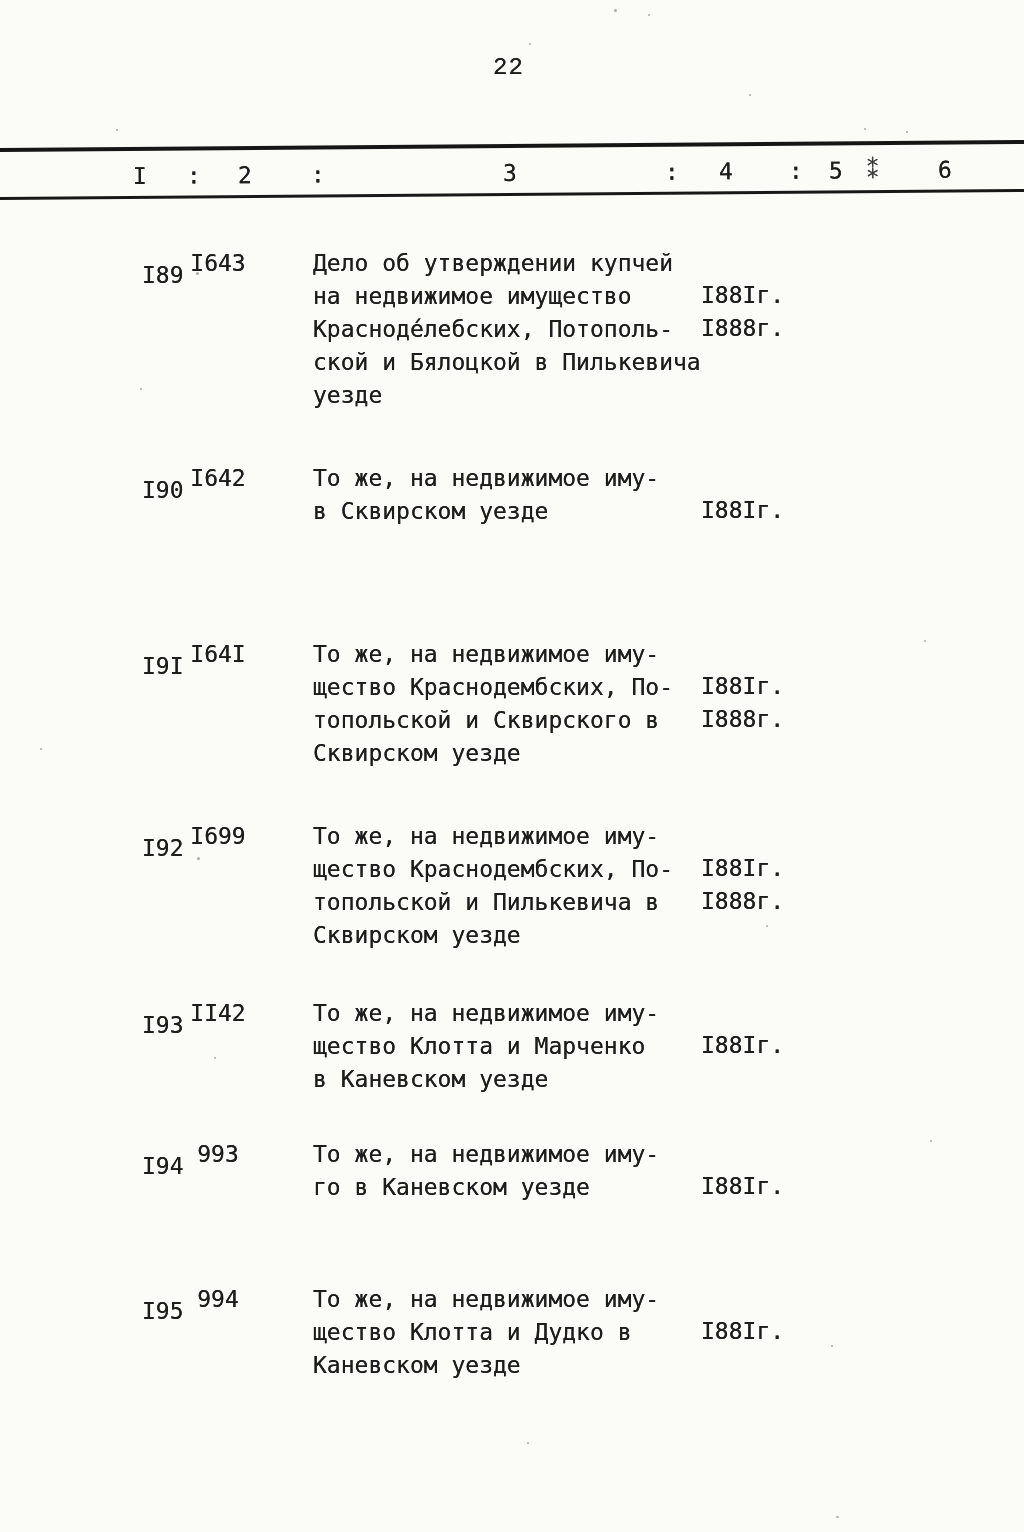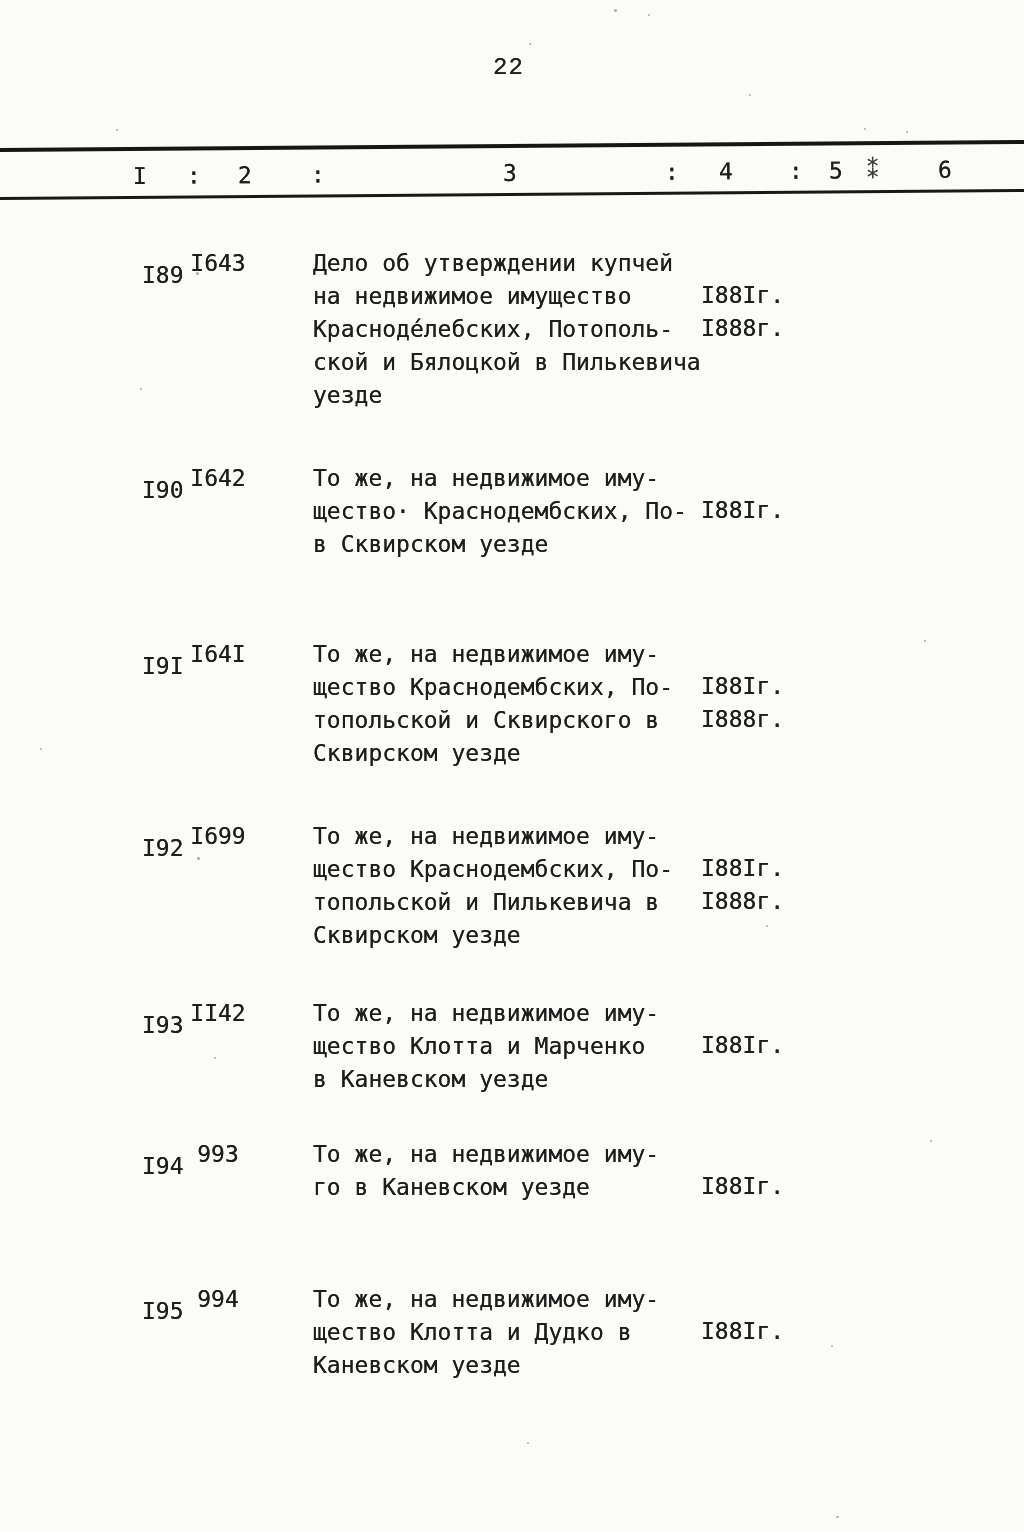--- a/index.html
+++ b/index.html
@@ -80,21 +80,20 @@
     <div>I88Iг.</div>
     <div>I888г.</div>
   </div>
 </div>
 
 <div class="row r1 ink">
   <div class="c1">I90</div>
   <div class="c2">I642</div>
   <div class="c3">
     <div>То же, на недвижимое иму-</div>
-    <div>щество· Краснодембских, По-</div>
     <div>в Сквирском уезде</div>
   </div>
   <div class="c4">
     <div>I88Iг.</div>
   </div>
 </div>
 
 <div class="row r2 ink">
   <div class="c1">I9I</div>
   <div class="c2">I64I</div>

